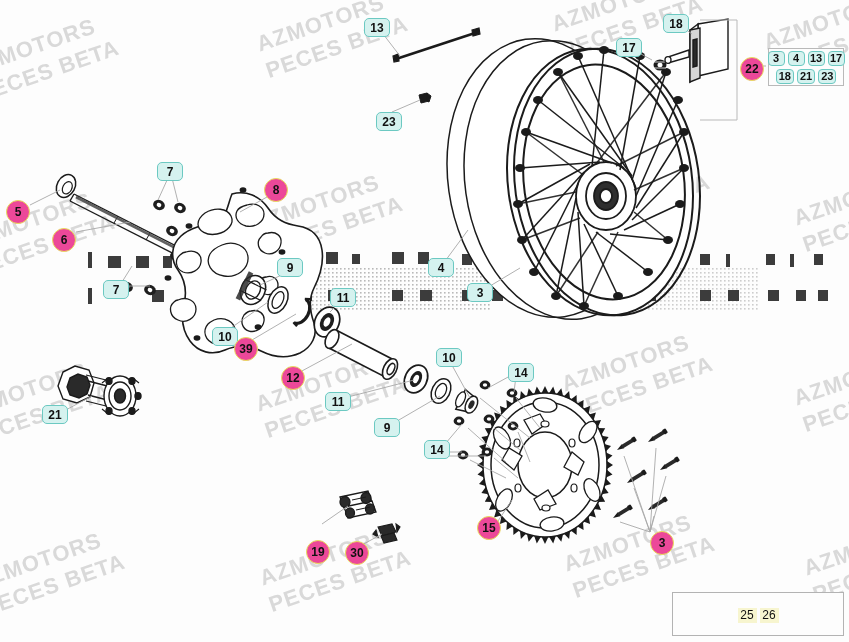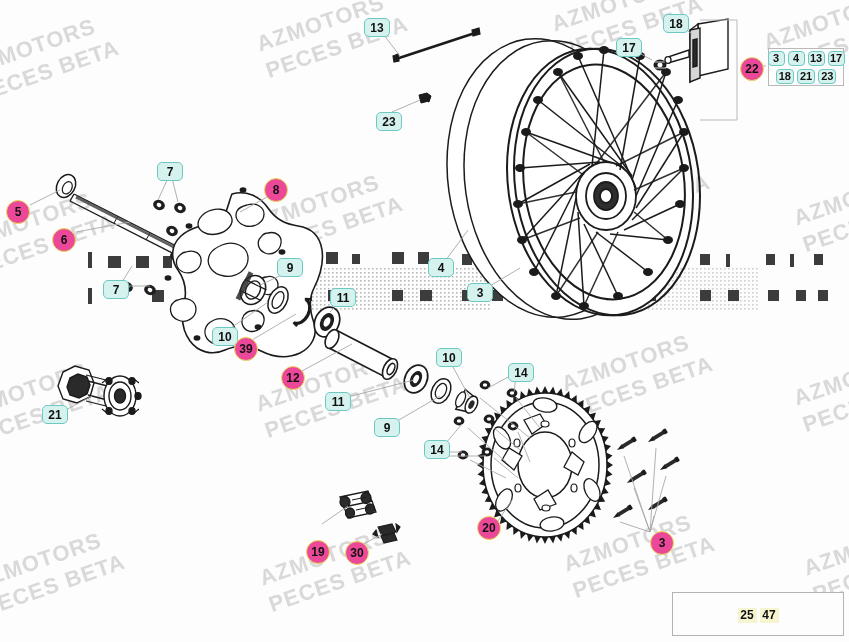--- a/index.html
+++ b/index.html
@@ -70,21 +70,21 @@
   
   #legend-bottom{
     position:absolute;left:672px;top:592px;width:172px;height:44px;
     border:1px solid #b3b3b3;background:#fdfdfd;
     display:flex;flex-direction:column;align-items:center;justify-content:center;
     box-sizing:border-box;
   }
   #legend-bottom .title{font-size:14px;color:#111;white-space:nowrap;}
   #legend-bottom .nums{display:flex;gap:3px;margin-top:2px;}
   #legend-bottom .chip{
-    background:#f7f5cf;min-width:19px;height:15px;font-size:12px;font-weight:bold;
+    background:#f7f5cf;min-width:19px;height:15px;font-size:12px;font-weight:normal;
     color:#111;display:flex;align-items:center;justify-content:center;padding:0 2px;
     box-sizing:border-box;
   }
 </style>
 </head>
 <body>
 
 <div id="stage">
 
   <div class="wm" style="left:-36px;top:56px;">AZMOTORS<br>PECES BETA</div>
@@ -599,38 +599,38 @@
       <div class="cal cy" style="left: 325px; top: 392px;">11</div>
       <div class="cal cy" style="left: 374px; top: 418px;">9</div>
       <div class="cal cy" style="left: 428px; top: 258px;">4</div>
       <div class="cal cy" style="left: 467px; top: 283px;">3</div>
       <div class="cal cy" style="left: 436px; top: 348px;">10</div>
       <div class="cal cy" style="left: 508px; top: 363px;">14</div>
       <div class="cal cy" style="left: 424px; top: 440px;">14</div>
       <div class="cal cy" style="left: 42px; top: 405px;">21</div>
       <div class="cal cr" style="left: 306px; top: 540px;">19</div>
       <div class="cal cr" style="left: 345px; top: 541px;">30</div>
-      <div class="cal cr" style="left: 477px; top: 516px;">20</div>
+      <div class="cal cr" style="left: 477px; top: 516px;">15</div>
       <div class="cal cr" style="left: 650px; top: 531px;">3</div>
     </div>
 
   <div id="legend-top">
     <div class="row" id="lt1">
         <div class="chip">3</div>
         <div class="chip">4</div>
         <div class="chip">13</div>
         <div class="chip">17</div>
       </div>
     <div class="row" id="lt2" style="margin-top:3px;">
         <div class="chip">18</div>
         <div class="chip">21</div>
         <div class="chip">23</div>
       </div>
   </div>
 
   <div id="legend-bottom">
     <div class="nums" id="lb-nums">
         <div class="chip">25</div>
-        <div class="chip">47</div>
+        <div class="chip">26</div>
       </div>
   </div>
 
 </div>
 
 </body></html>

